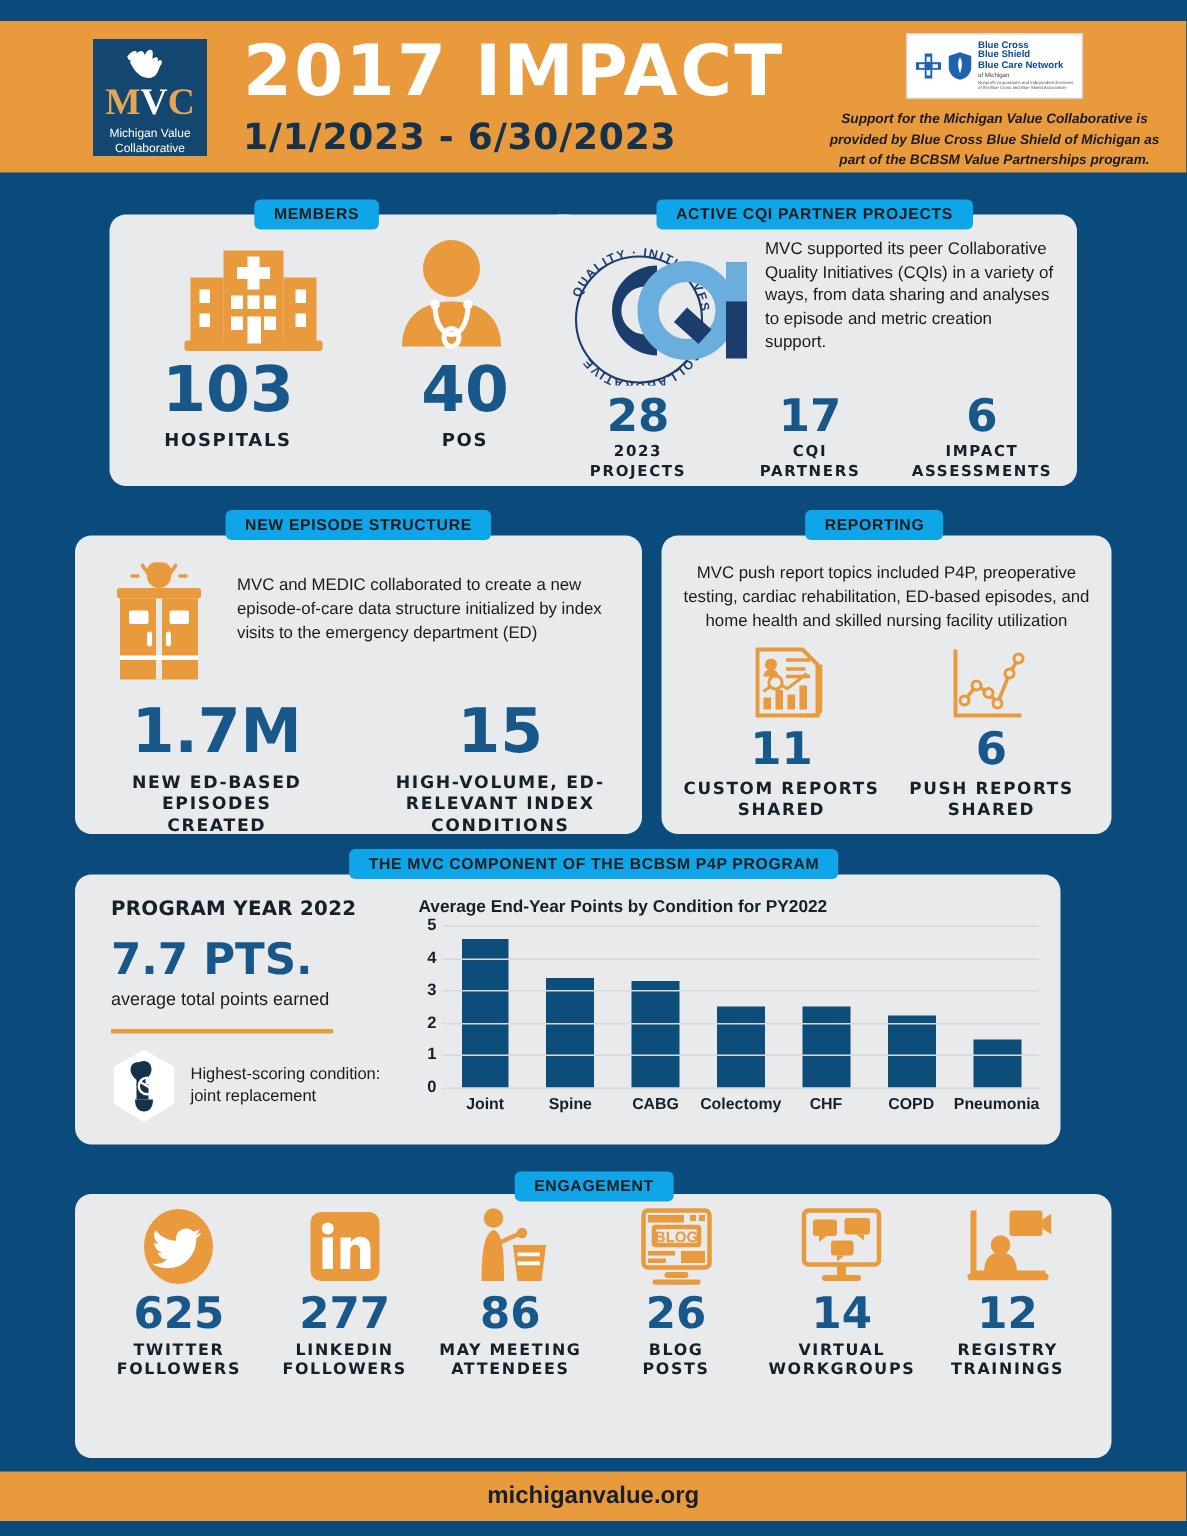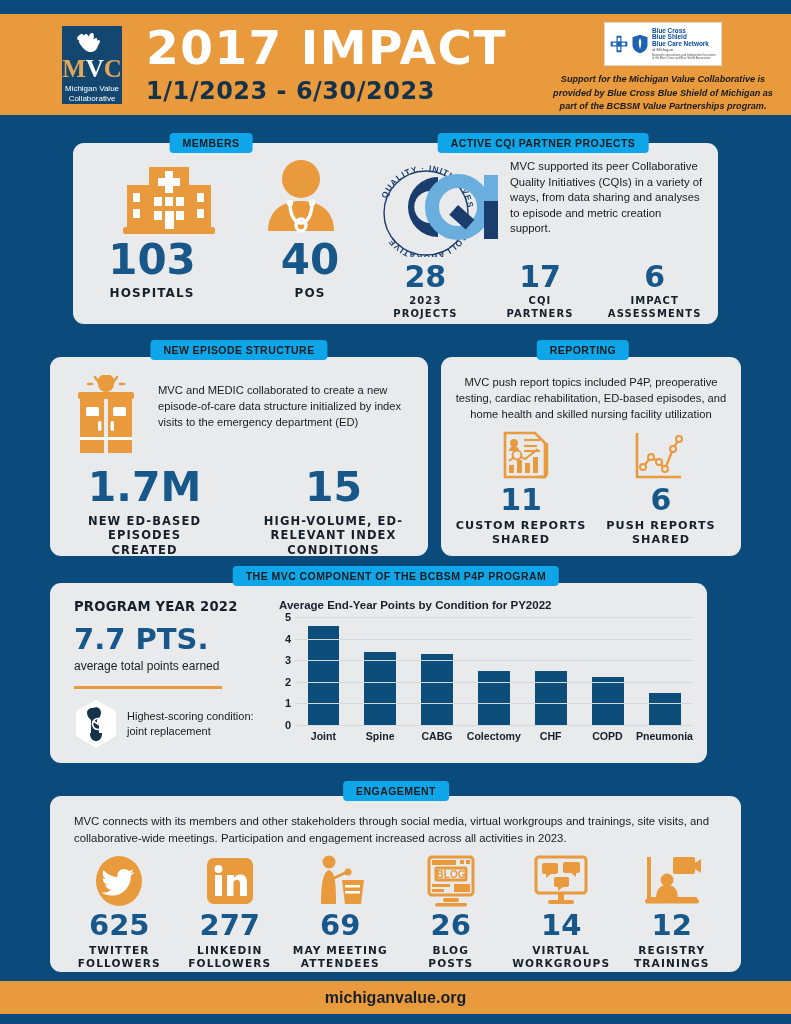--- a/index.html
+++ b/index.html
@@ -11,21 +11,21 @@
   }
   .page { position: relative; width: 791px; height: 1024px; background: #0b4b7c; }
 
   
   .header {
     position: absolute; left: 0; top: 14px; width: 791px; height: 101px;
     background: #e89a3c;
     display: flex; align-items: center;
   }
   .mvc-logo {
-    width: 60px; height: 78px; background: #13476f; margin-left: 62px;
+    width: 76px; height: 78px; background: #13476f; margin-left: 62px;
     display: flex; flex-direction: column; align-items: center; justify-content: flex-start;
     padding-top: 4px;
   }
   .mvc-mitten { width: 34px; height: 26px; }
   .mvc-letters {
     font-family: "Liberation Serif", serif; font-weight: bold;
     font-size: 25px; color: #e2a75b; letter-spacing: 0px; line-height: 1;
     margin-top: 1px;
   }
   .mvc-letters .w { color: #ffffff; }
@@ -440,21 +440,20 @@
             <div class="x-lab">CHF</div>
             <div class="x-lab">COPD</div>
             <div class="x-lab">Pneumonia</div>
           </div>
       </div>
     </div>
   </div>
 
   <div class="pill" style="left:396px; top:781px;">ENGAGEMENT</div>
   <div class="card" id="engagement-card">
-    <div class="eng-desc body-text">MVC connects with its members and other stakeholders through social media, virtual workgroups and trainings, site visits, and collaborative-wide meetings. Participation and engagement increased across all activities in 2023.</div>
     <div class="eng-row">
 
       <div class="eng-col">
         <div class="eng-icon">
           <svg width="52" height="52" viewBox="0 0 52 52">
             <ellipse cx="26" cy="26" rx="23" ry="25" fill="#e89a3c"></ellipse>
             <path d="M41 17 c-1.2 .6 -2.5 1 -3.8 1.2 c1.4 -.8 2.4 -2.1 2.9 -3.7 c-1.3 .8 -2.7 1.3 -4.2 1.6 c-1.2 -1.3 -3 -2.1 -4.9 -2.1 c-3.7 0 -6.7 3 -6.7 6.7 c0 .5 .06 1 .17 1.5 c-5.6 -.3 -10.5 -3 -13.8 -7.1 c-.6 1 -.9 2.1 -.9 3.4 c0 2.3 1.2 4.4 3 5.6 c-1.1 0 -2.1 -.3 -3 -.8 v.1 c0 3.3 2.3 6 5.4 6.6 c-.6 .15 -1.2 .2 -1.8 .2 c-.4 0 -.9 -.04 -1.3 -.12 c.9 2.7 3.4 4.6 6.3 4.7 c-2.3 1.8 -5.2 2.9 -8.4 2.9 c-.5 0 -1.1 -.03 -1.6 -.1 c3 1.9 6.5 3 10.3 3 c12.4 0 19.2 -10.3 19.2 -19.2 v-.9 c1.3 -.95 2.5 -2.1 3.4 -3.5 z" fill="#ffffff"></path>
           </svg>
         </div>
         <div class="stat-num">625</div>
@@ -481,21 +480,21 @@
           <svg width="56" height="54" viewBox="0 0 56 54">
             <circle cx="17" cy="8" r="6.5" fill="#e89a3c"></circle>
             <path d="M9 50 C9 30 11 18 17 16 C23 18 24 28 24 50 Z" fill="#e89a3c"></path>
             <path d="M22 24 L33 19" stroke="#e89a3c" stroke-width="3" stroke-linecap="round"></path>
             <circle cx="36" cy="18" r="3.5" fill="#e89a3c"></circle>
             <path d="M30 26 h22 l-3 24 h-16 z" fill="#e89a3c"></path>
             <rect x="33" y="31" width="15" height="2.5" fill="#ffffff"></rect>
             <rect x="33" y="37" width="15" height="2.5" fill="#ffffff"></rect>
           </svg>
         </div>
-        <div class="stat-num">69</div>
+        <div class="stat-num">86</div>
         <div class="stat-lbl" style="white-space:pre-line">MAY MEETING
 ATTENDEES</div>
       </div>
 
       <div class="eng-col">
         <div class="eng-icon">
           <svg width="56" height="52" viewBox="0 0 56 52">
             <rect x="6" y="2" width="44" height="38" rx="3" fill="none" stroke="#e89a3c" stroke-width="3"></rect>
             <rect x="9" y="5" width="24" height="5" fill="#e89a3c"></rect>
             <rect x="37" y="5" width="4" height="4" fill="#e89a3c"></rect>

